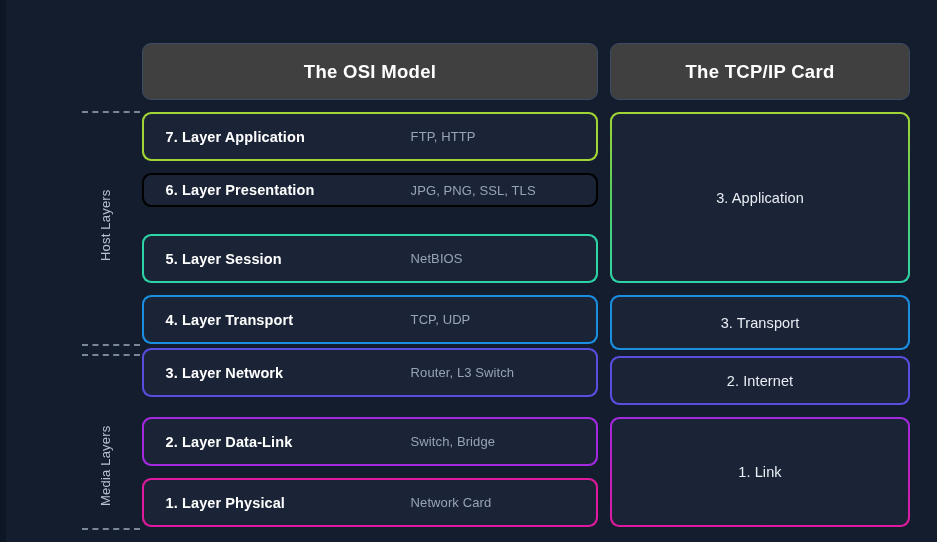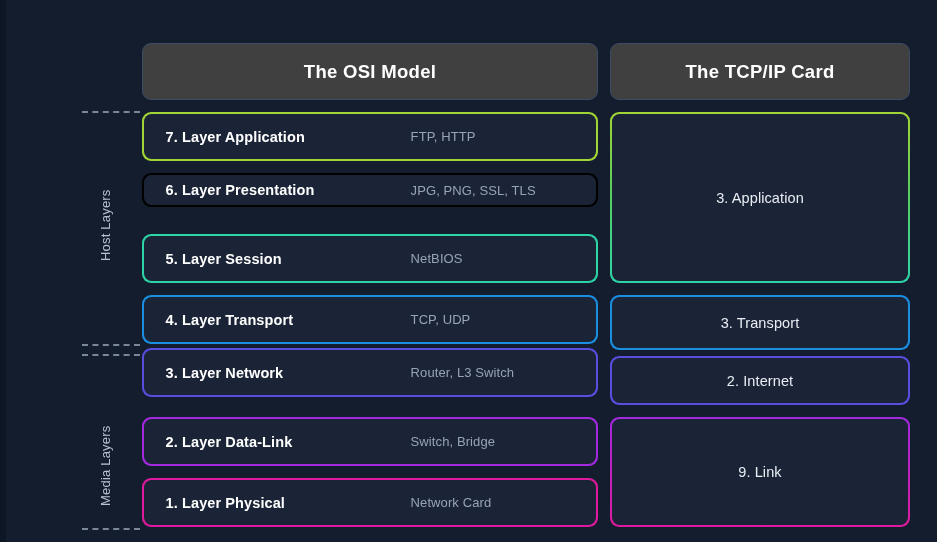--- a/index.html
+++ b/index.html
@@ -209,17 +209,17 @@
 
   <div class="card" style="left:610px; width:300px; top:356px; height:49px; background:#5b4ce0;">
     <div class="inner tcp">
       <span class="tname">2. Internet</span>
     </div>
   </div>
 
   <div class="card" style="left:610px; width:300px; top:417px; height:110px;
               background:linear-gradient(180deg,#a32ae0 0%,#e01a9e 100%);">
     <div class="inner tcp">
-      <span class="tname">9. Link</span>
+      <span class="tname">1. Link</span>
     </div>
   </div>
 
 </div>
 
 </body></html>

